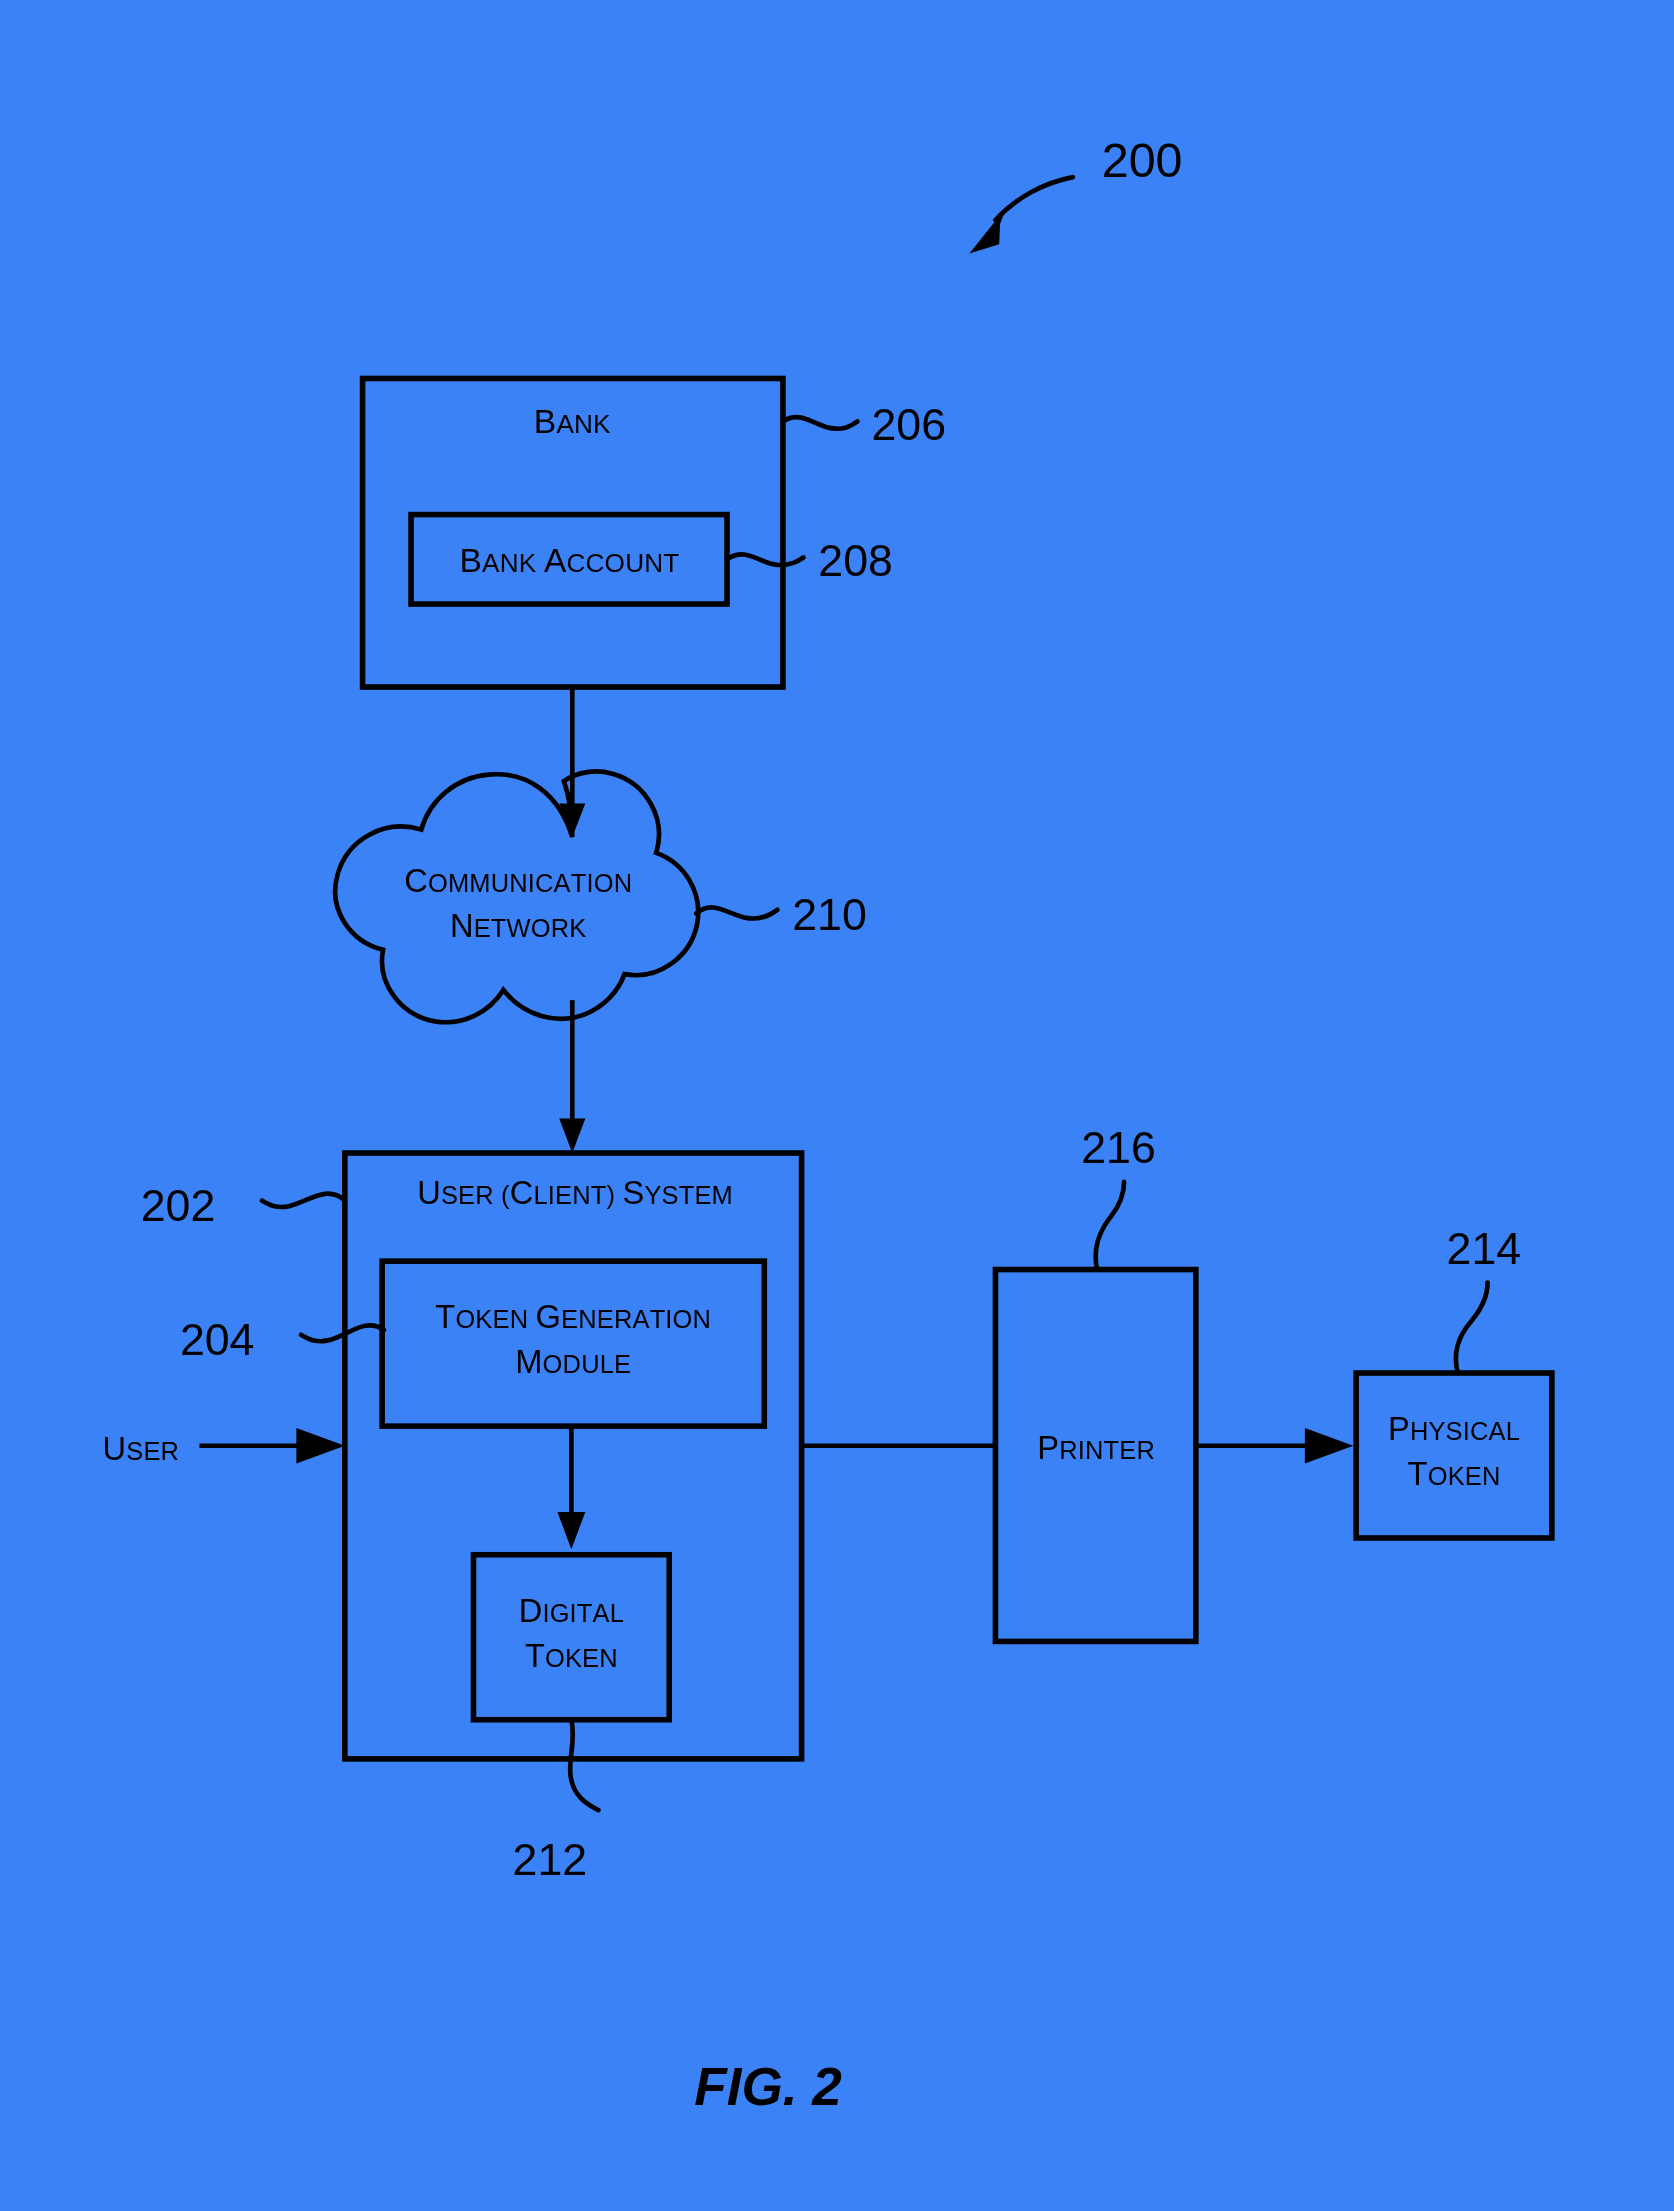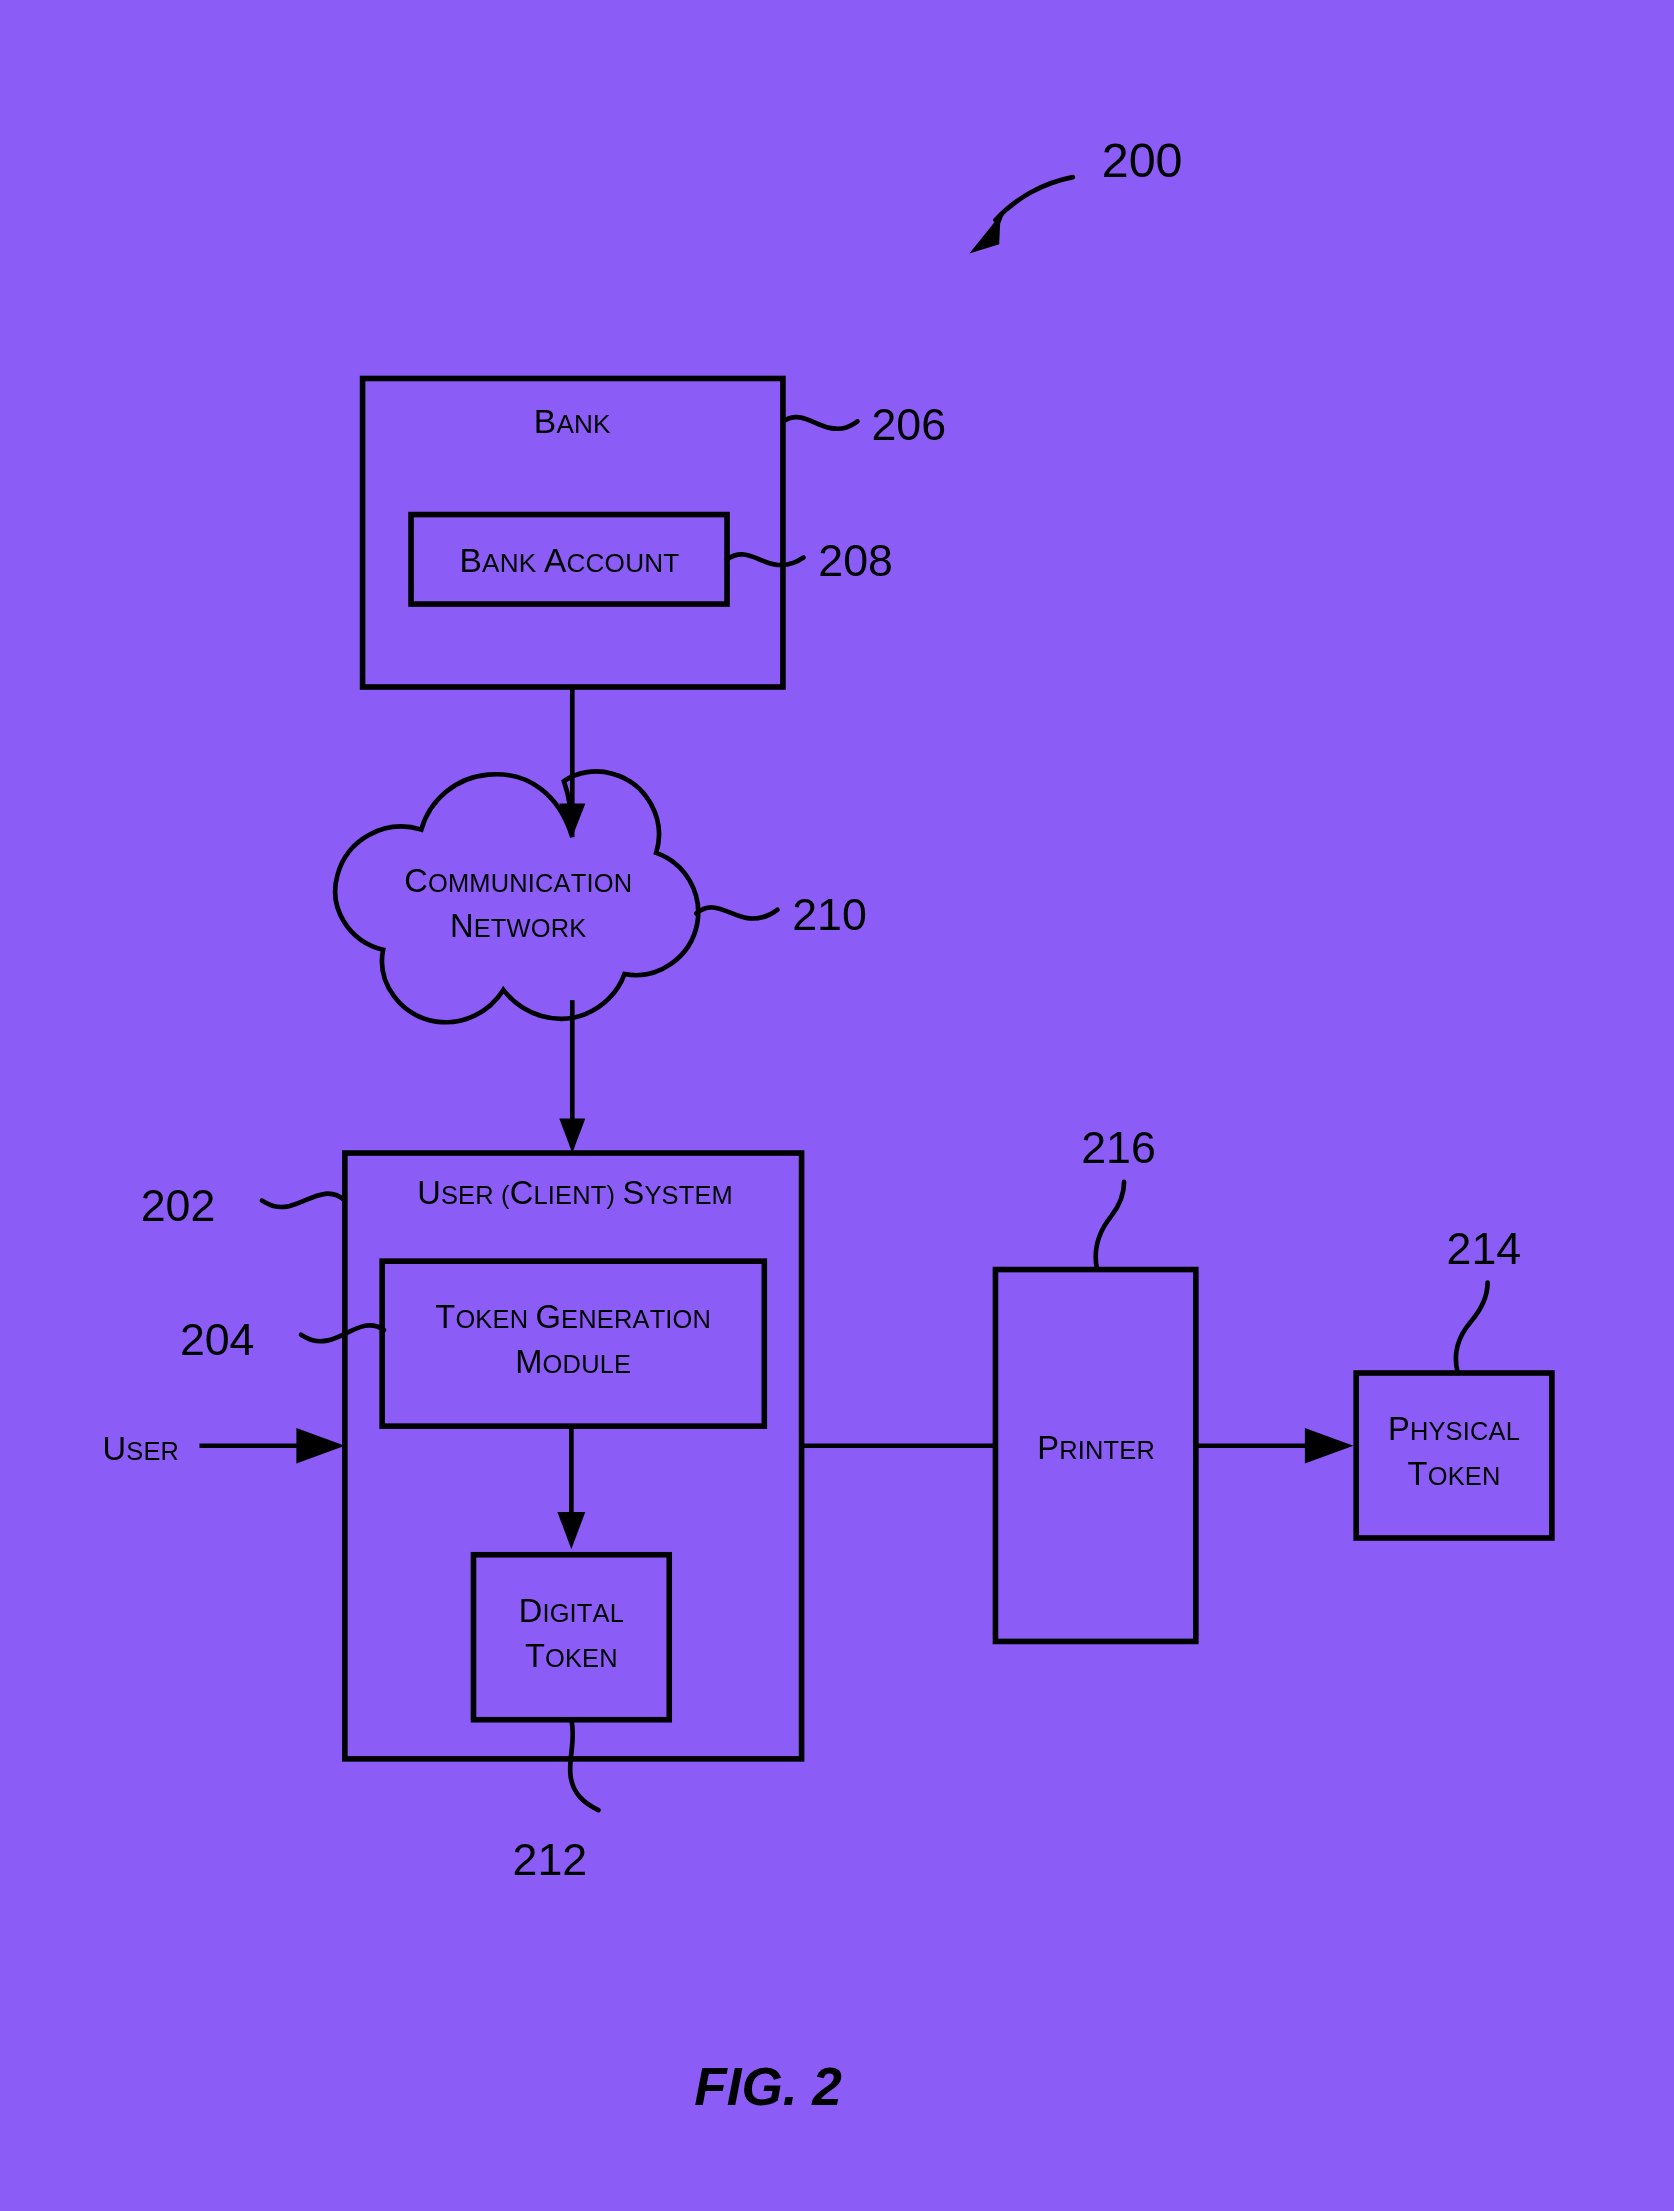--- a/index.html
+++ b/index.html
@@ -8,21 +8,21 @@
     background: #ffffff;
   }
   body {
     font-family: "Liberation Sans", sans-serif;
     color: #000000;
   }
   #page {
     position: relative;
     width: 1674px;
     height: 2211px;
-    background: #8b5cf6;
+    background: #3b82f6;
     overflow: hidden;
   }
   #figure-svg {
     position: absolute;
     left: 0;
     top: 0;
     width: 1674px;
     height: 2211px;
   }
   

